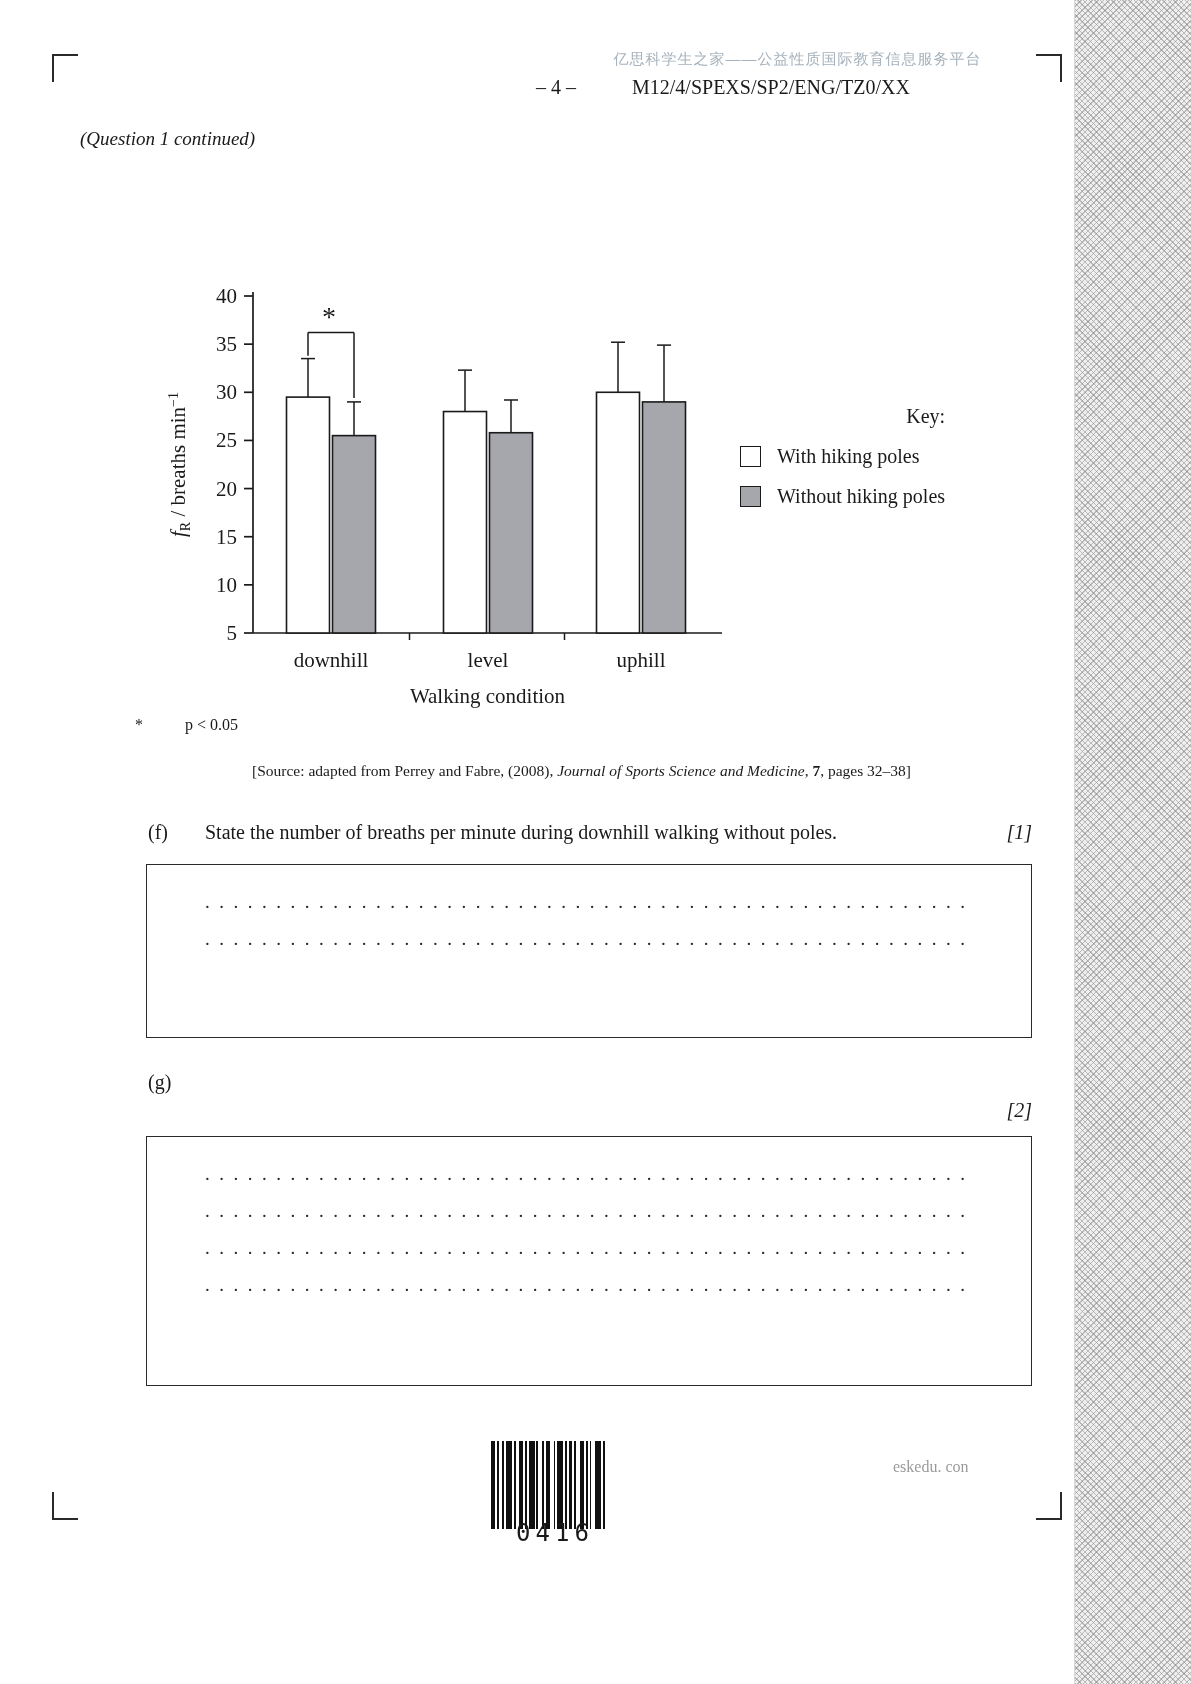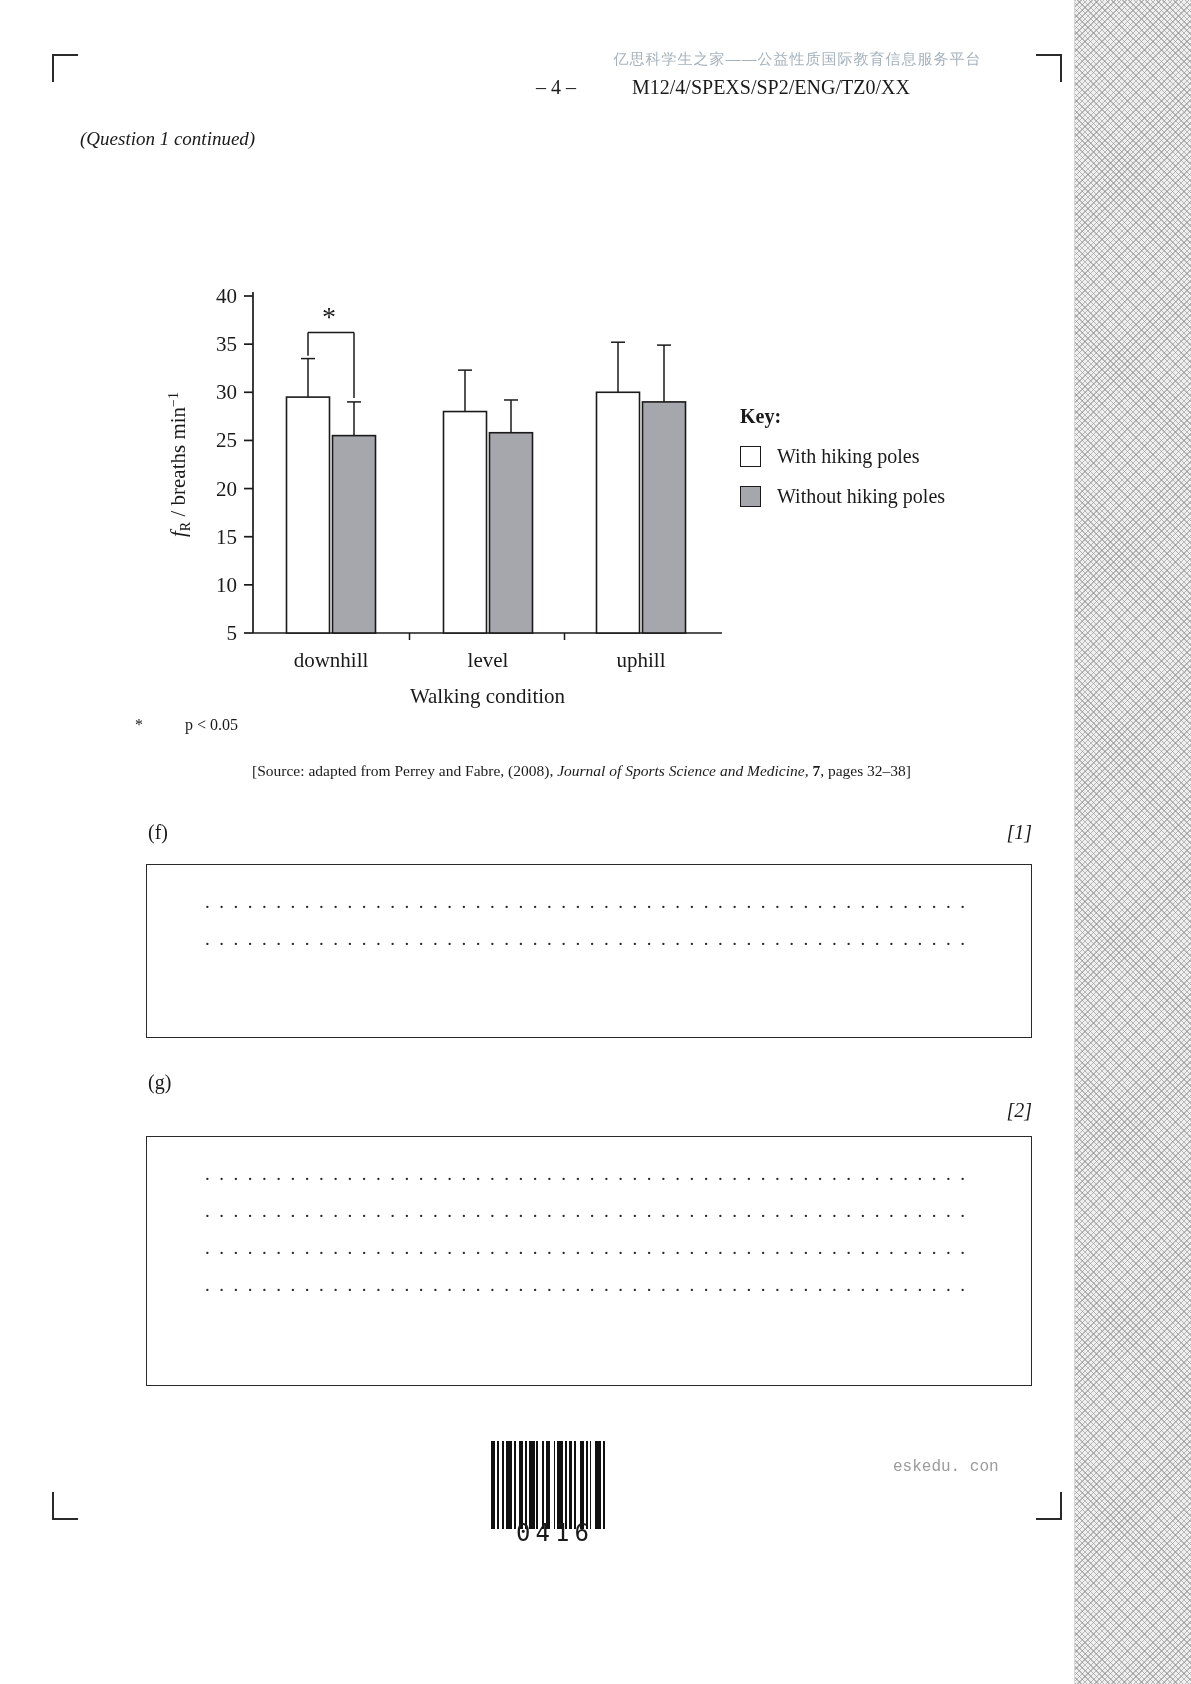--- a/index.html
+++ b/index.html
@@ -26,21 +26,21 @@
   .page-number{position:absolute;left:0;top:76px;width:1112px;text-align:center;font-size:20px;}
   .exam-code{position:absolute;left:632px;top:76px;width:400px;font-size:20px;}
   .continued{position:absolute;left:80px;top:128px;font-size:19px;font-style:italic;}
   .intro{position:absolute;left:131px;top:180px;width:901px;font-size:20px;line-height:1.36;
     text-align:justify;}
 
   .chart{position:absolute;left:130px;top:286px;width:660px;height:425px;}
   #chart-svg text{fill:#1a1a1a;font-family:"Liberation Serif",serif;}
 
   .key{position:absolute;left:740px;top:405px;font-size:20px;}
-  .key-title{font-weight:bold;}
+  .key-title{font-weight:normal;text-align:right;}
   .key-item{display:flex;align-items:center;gap:16px;margin-top:17px;}
   .key-swatch{width:21px;height:21px;border:1.5px solid #1a1a1a;box-sizing:border-box;flex:0 0 auto;}
 
   .footnote{position:absolute;left:135px;top:716px;font-size:16px;}
   .fn-star{display:inline-block;width:50px;}
   .source{position:absolute;left:131px;top:762px;width:901px;text-align:center;font-size:15.5px;}
 
   .question{position:absolute;left:148px;width:884px;font-size:20px;line-height:1.4;}
   .qf{top:818px;}
   .qg{top:1068px;}
@@ -54,21 +54,21 @@
     box-sizing:border-box;padding-top:12px;}
   .box-f{top:864px;height:174px;}
   .box-g{top:1136px;height:250px;}
   .dotted-line{margin:14px 0 0 58px;width:772px;height:23px;overflow:hidden;white-space:nowrap;
     font-size:19px;letter-spacing:9.5px;color:#2a2a2a;}
 
   .barcode{position:absolute;left:491px;top:1441px;height:88px;display:flex;align-items:stretch;}
   .barcode .bar{height:100%;}
   .barcode-num{position:absolute;left:491px;top:1519px;width:128px;text-align:center;
     font-family:"DejaVu Sans Mono",monospace;font-size:24px;letter-spacing:5px;}
-  .eskedu{position:absolute;left:893px;top:1458px;font-family:Liberation Mono, monospace;
+  .eskedu{position:absolute;left:893px;top:1458px;font-family:Liberation Serif, serif;
     font-size:16px;color:#9b9b9b;}
 </style>
 </head>
 <body>
 
 <div class="page">
 
   <div class="texture-strip"></div>
 
   <div class="crop tl"></div>
@@ -152,20 +152,21 @@
   <div class="footnote">
     <span class="fn-star">*</span><span>p &lt; 0.05</span>
   </div>
 
   <div class="source">
     <span>[Source: adapted from Perrey and Fabre, (2008), </span><i>Journal of Sports Science and Medicine</i><span>, </span><b>7</b><span>, pages 32–38]</span>
   </div>
 
   <div class="question qf">
     <span class="q-label">(f)</span>
+    <div class="q-text">State the number of breaths per minute during downhill walking without poles.</div>
     <span class="q-marks">[1]</span>
   </div>
   <div class="answer-box box-f">
       <div class="dotted-line">......................................................</div>
       <div class="dotted-line">......................................................</div>
     </div>
 
   <div class="question qg">
     <span class="q-label">(g)</span>
     <span class="q-marks">[2]</span>

